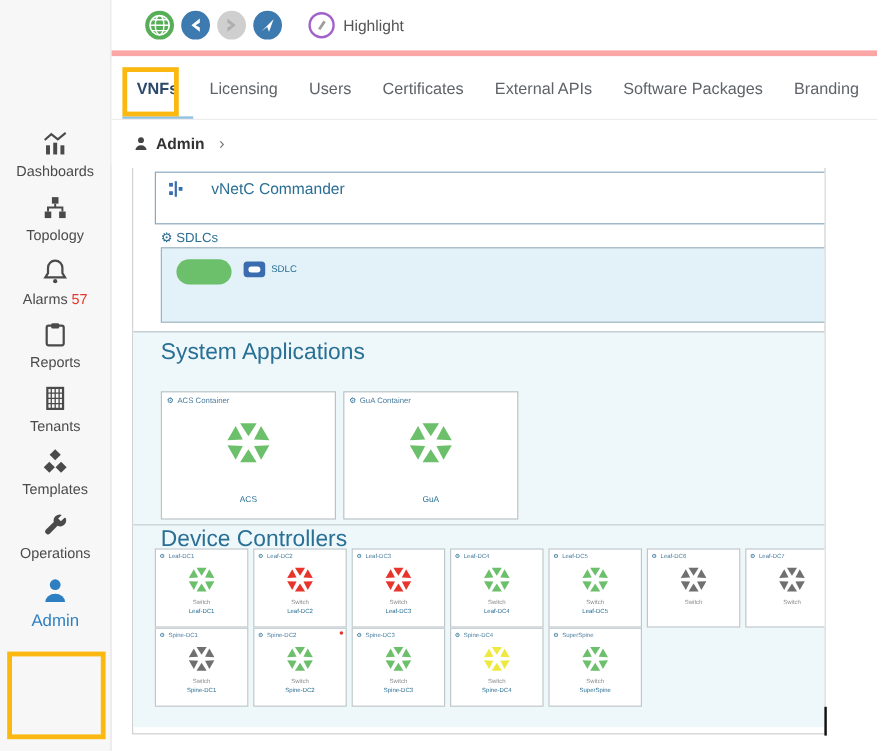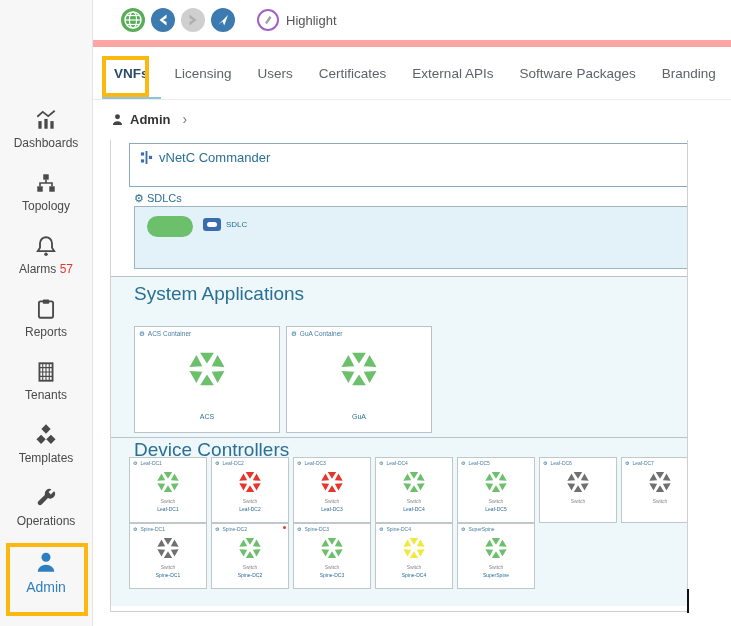--- a/index.html
+++ b/index.html
@@ -4,31 +4,31 @@
 <style>
   * { margin:0; padding:0; box-sizing:border-box; }
   html,body { width:731px; height:626px; background:#fff; overflow:hidden;
               font-family:"Liberation Sans", sans-serif; }
   body { position:relative; }
 
   
   .sidebar { position:absolute; left:0; top:0; width:93px; height:626px;
              background:#f7f7f7; border-right:1px solid #e4e4e4;
              display:flex; flex-direction:column; align-items:center;
-             padding-top:108px; gap:16px; }
+             padding-top:108px; gap:6px; }
   .side-item { width:86px; height:47px; display:flex; flex-direction:column;
                align-items:center; justify-content:flex-start; cursor:pointer; }
   .side-item svg { display:block; }
   .side-label { font-size:12px; color:#4a4a4a; margin-top:4px; white-space:nowrap; }
   .side-badge { color:#e23b2e; }
   .side-item.active .side-label { color:#2d7fc1; font-size:14px; }
 
   
   .toolbar { position:absolute; left:93px; top:0; width:638px; height:47px;
-             background:#fff; border-bottom:7px solid #fca5a5;
+             background:#fff; border-bottom:5px solid #fca5a5;
              display:flex; align-items:center; padding-left:28px; }
   .circle-btn { width:24px; height:24px; border-radius:50%; margin-right:6px;
                 display:flex; align-items:center; justify-content:center; cursor:pointer; }
   .highlight-wrap { display:flex; align-items:center; margin-left:16px; cursor:pointer; }
   .highlight-circle { width:22px; height:22px; border-radius:50%; background:#fff;
                       border:2px solid #a262c9; display:flex; align-items:center;
                       justify-content:center; }
   .highlight-label { font-size:13px; color:#555; margin-left:7px; }
 
   
@@ -55,21 +55,21 @@
   .annot-admin { left:6px;  top:543px; width:82px; height:73px; }
 
   
   .content { position:absolute; left:110px; top:140px; width:578px; height:472px;
              background:#fff; border-left:1px solid #d2d2d2;
              border-right:1px solid #cfcfcf; border-bottom:1px solid #cfcfcf;
              overflow:hidden; }
   .commander-box { position:absolute; left:18px; top:3px; width:700px; height:44px;
                    background:#fff; border:1px solid #8aa8bf; padding:6px 10px;
                    display:flex; align-items:flex-start; }
-  .commander-title { font-size:13px; color:#2a6f94; margin-left:6px; }
+  .commander-title { font-size:13px; color:#2a6f94; margin-left:23px; }
 
   .sdlcs-label { position:absolute; left:23px; top:52px; font-size:11px;
                  color:#2a6f94; }
   .gear { color:#2a6f94; margin-right:3px; }
   .sdlc-panel { position:absolute; left:23px; top:66px; width:700px; height:63px;
                 background:#e3f2f9; border:1px solid #9eb4be; }
   .sdlc-pill { position:absolute; left:12px; top:9px; width:46px; height:21px;
                border-radius:11px; background:#6cbf6b; cursor:pointer; }
   .sdlc-item { position:absolute; left:68px; top:11px; display:flex;
                align-items:center; cursor:pointer; }

